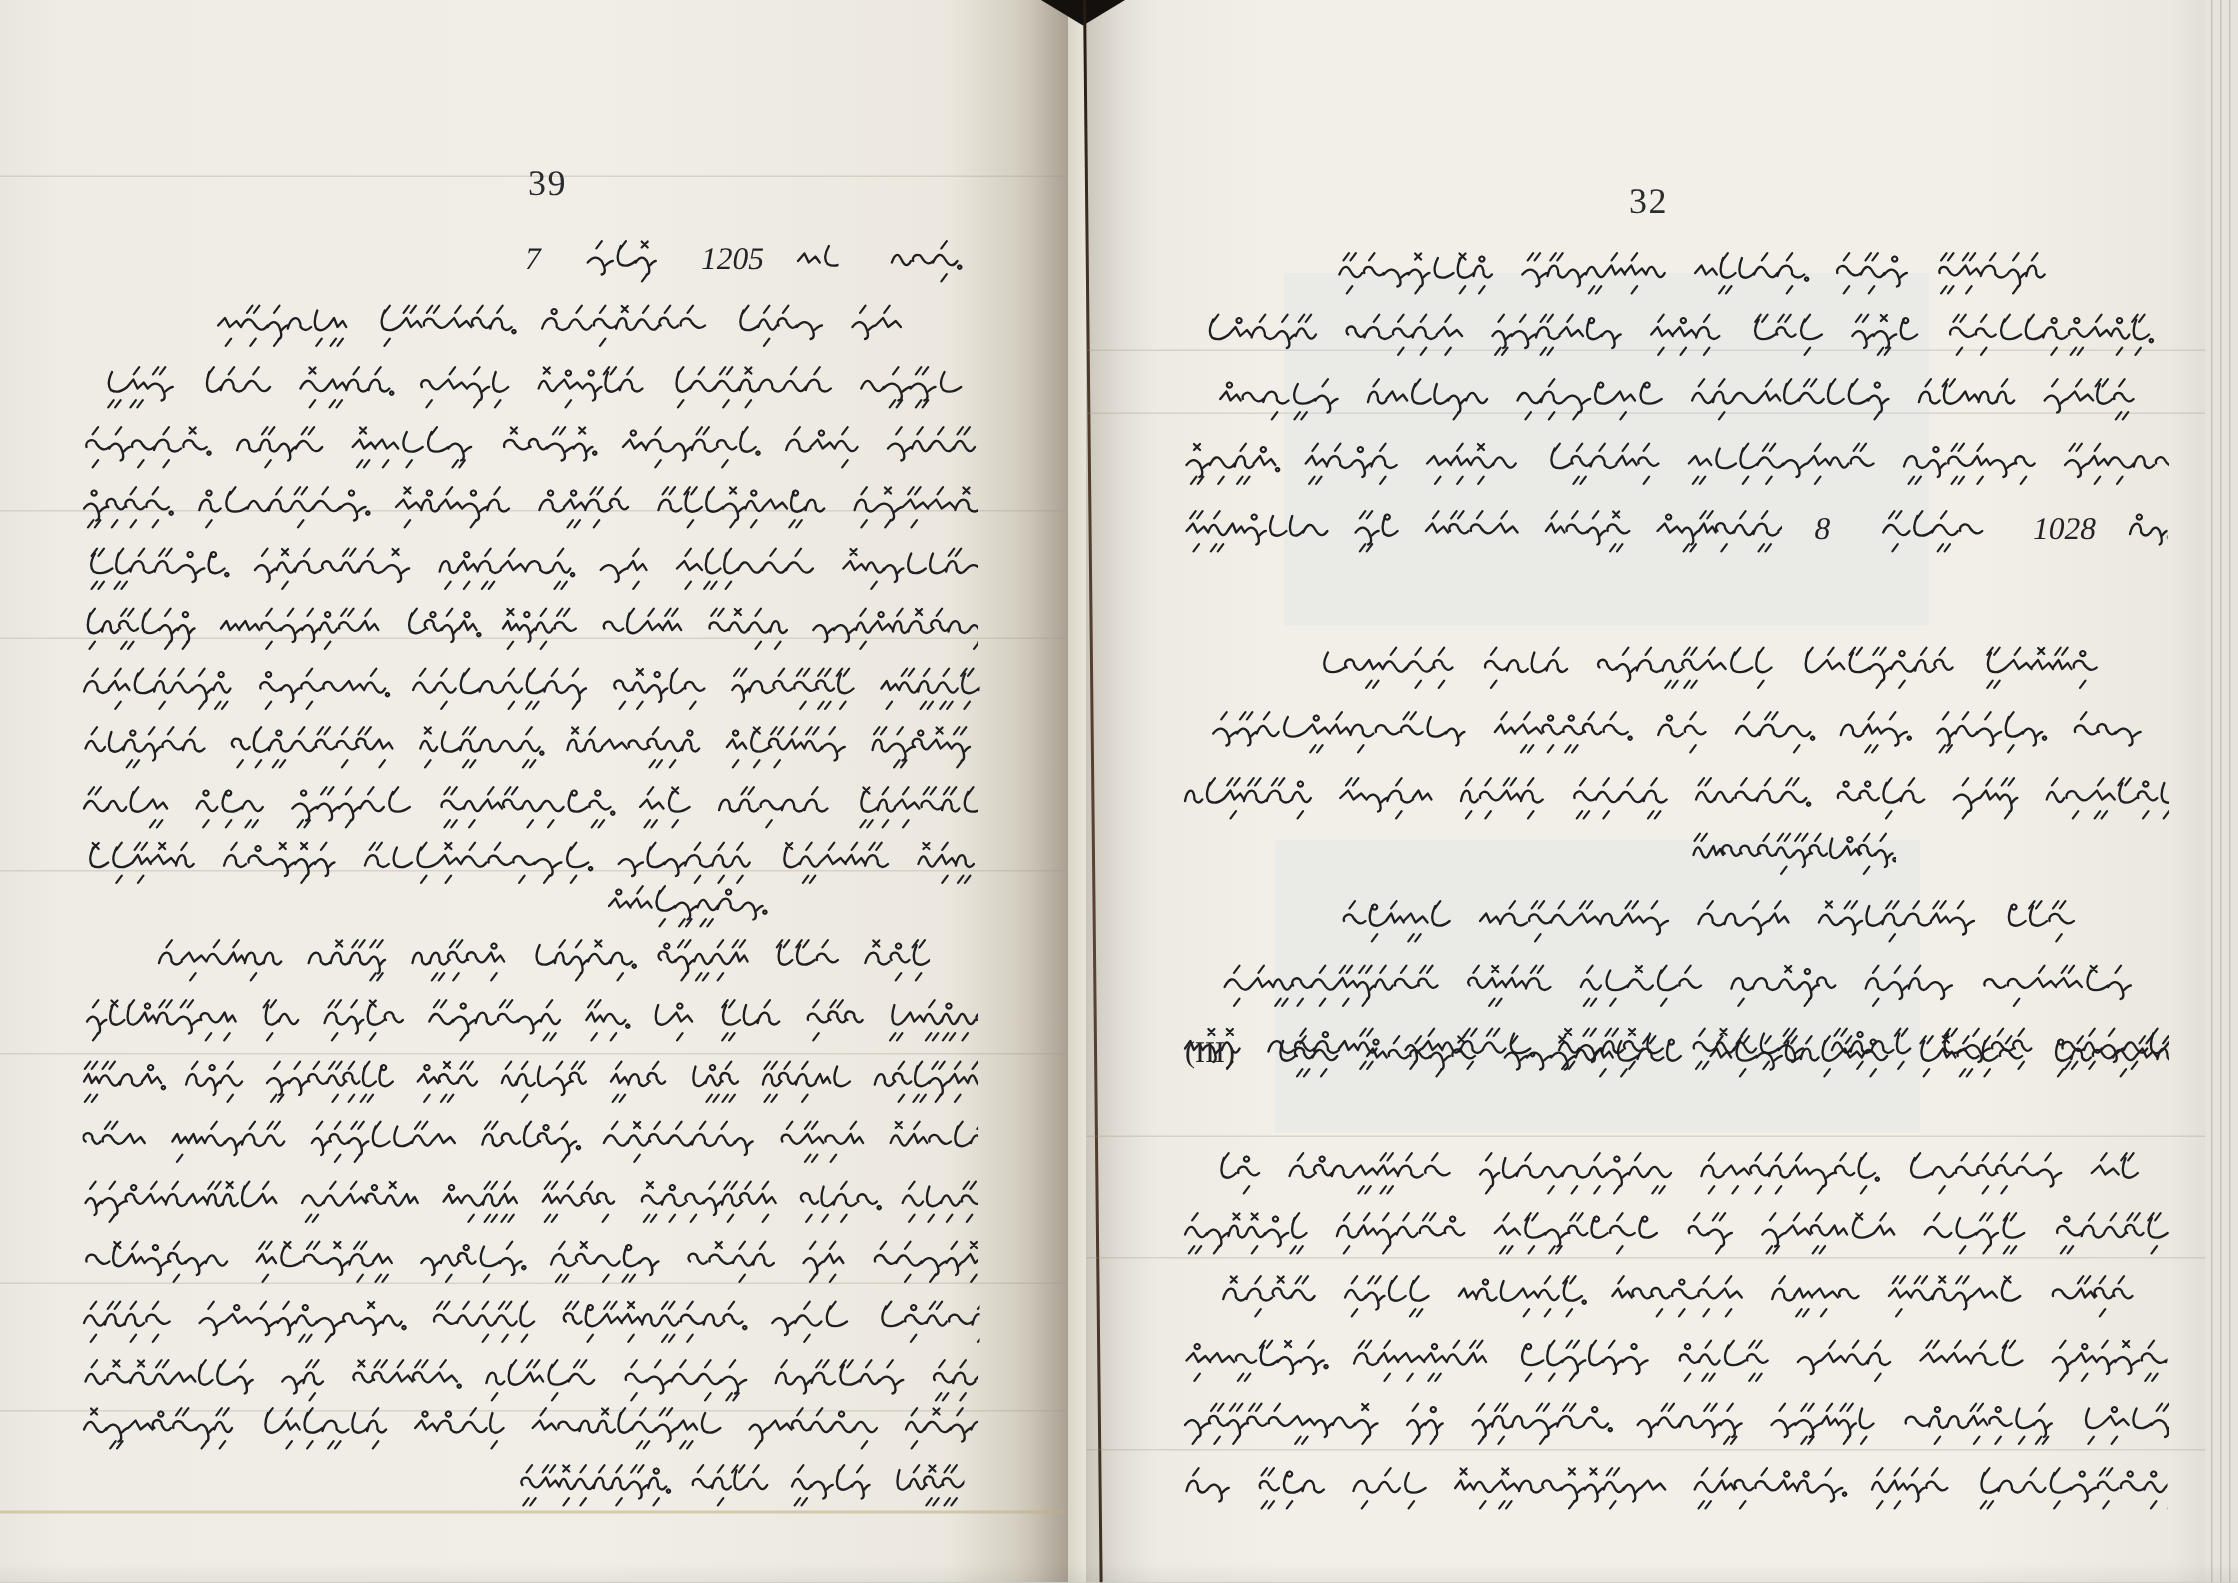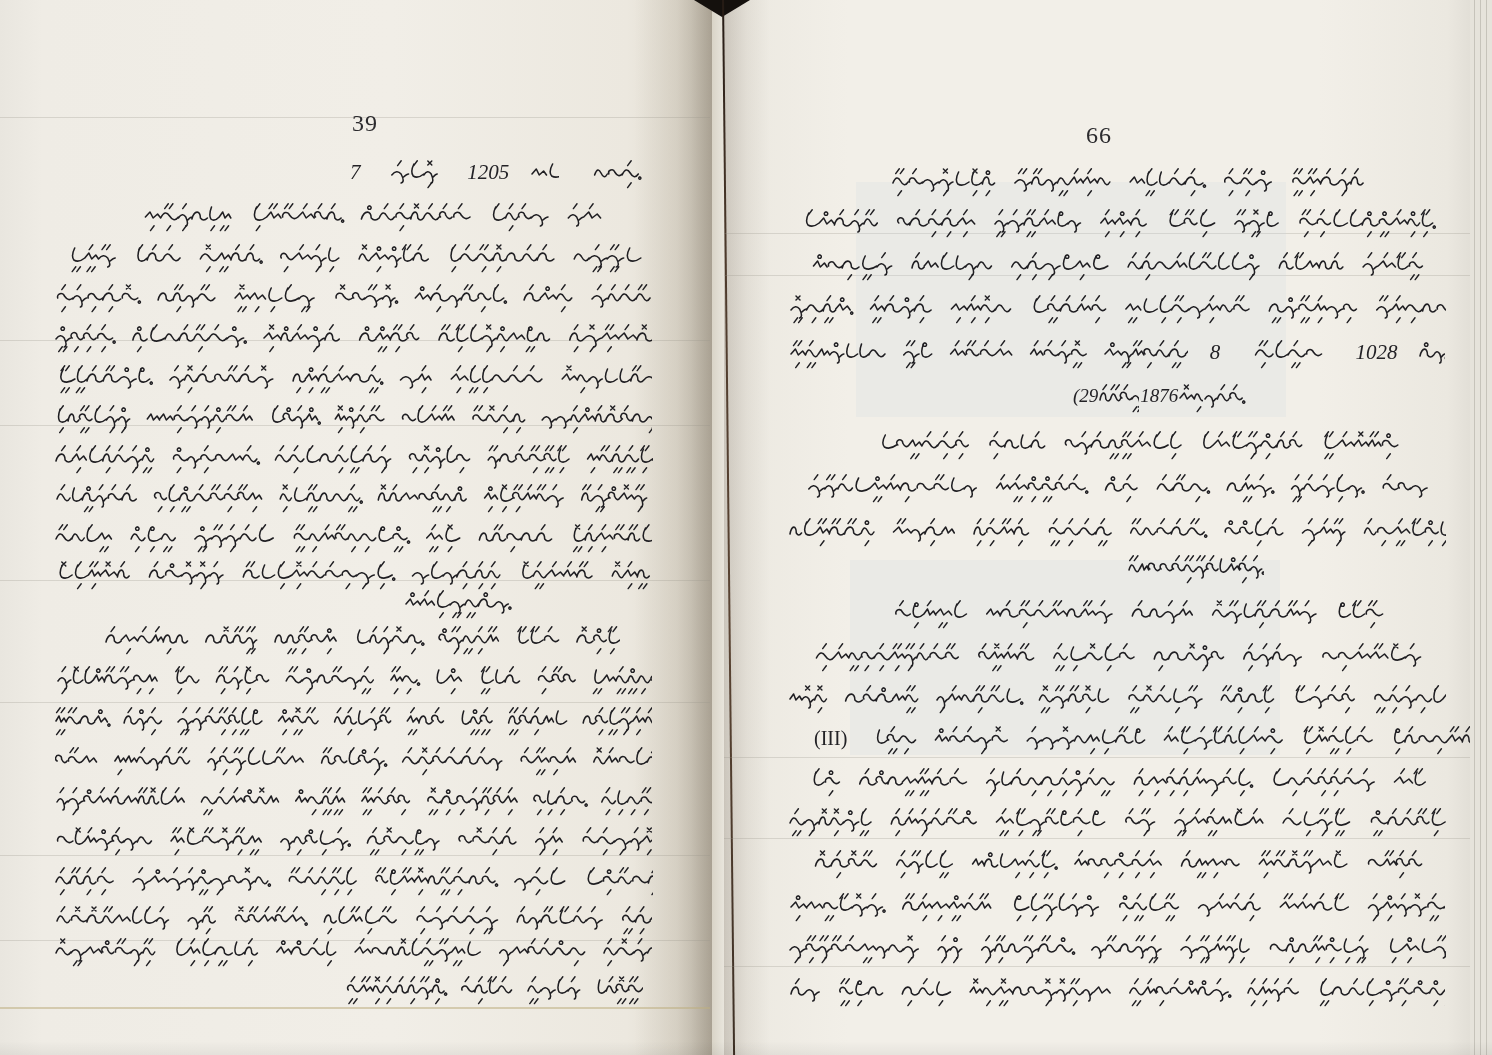--- a/index.html
+++ b/index.html
@@ -230,21 +230,21 @@
           </div>
           <div class="tline" style="left: 346px; top: 970px; width: 297px;">
             <svg class="squig" width="297" height="36" viewBox="0 0 297 36">
               <path d="M2.3,20 A3,3 0 1 1 7.6,18 Q10.9,24 14.2,20 M14.2,20 L18,15 L20.5,21 L24.3,17 L26.9,21 M26.9,21 Q29.4,12 32,19 Q34.5,26 37.1,20 M37.1,21 Q40.3,12 43.5,19 Q46.7,26 49.9,20 M49.9,22 C51.7,13 56.4,13 56.4,21 Q58.8,25 61.8,21 M61.8,22 C63.4,13 67.8,13 67.8,21 Q70,25 72.8,21 M72.8,21 Q76.8,15 80.1,20 Q83.5,28 80.1,29 M82.1,23 Q84.8,20 86.2,20 M86.2,22 C87.9,13 92.7,13 92.7,21 Q95.1,25 98.1,21 M116,20 A3,3 0 1 1 121.7,18 Q125.2,24 128.8,20 M128.8,22 C130.6,13 135.7,13 135.7,21 Q138.2,25 141.3,21 M145,10 Q142.4,18 144.5,22 Q147.6,25 151.8,20 M151.8,21 Q155.3,12 158.7,19 Q162.1,26 165.5,20 M182,21 Q185.2,12 188.5,19 Q191.7,26 194.9,20 M194.9,21 Q199.2,15 202.8,20 Q206.4,28 202.8,29 M204.9,23 Q207.8,20 209.2,20 M213.7,10 Q210.5,18 213.1,22 Q216.9,25 222,20 M222,21 Q225.5,15 228.4,20 Q231.3,28 228.4,29 M230.2,23 Q232.5,20 233.7,20 M253.7,10 Q251.2,18 253.2,22 Q256.2,25 260.3,20 M260.3,21 Q262.9,12 265.5,19 Q268.1,26 270.7,20 M271.8,20 A3,3 0 1 1 276.1,18 Q278.8,24 281.6,20 M282.9,20 A3,3 0 1 1 288.4,18 Q291.8,24 295.3,20 M295.3,20 L299.3,15 L301.9,21 L305.9,17 L308.5,21 " fill="none" stroke="#1f1e22" stroke-width="1.55" stroke-linecap="round" stroke-linejoin="round"></path>
               <path d="M5.1,11.6 L8.7,6.8 M2.9,33.6 L6.5,28.8 M7.5,33.6 L11.1,28.8 M15.9,11.6 L19.5,6.8 M20.5,11.6 L24.1,6.8 M29.5,7 L33.5,11 M33.5,7 L29.5,11 M29.7,33.6 L33.3,28.8 M41,11.6 L44.6,6.8 M41,33.6 L44.6,28.8 M53.4,11.6 L57,6.8 M64.9,11.6 L68.5,6.8 M64.9,33.6 L68.5,28.8 M74.8,11.6 L78.4,6.8 M79.4,11.6 L83,6.8 M91.5,9 a1.7,1.7 0 1 0 0.05,0 M89.7,33.6 L93.3,28.8 M99.6,23 a1.1,1.1 0 1 0 0.05,0 M119.2,11.6 L122.8,6.8 M132.6,11.6 L136.2,6.8 M132.6,33.6 L136.2,28.8 M142.1,11.6 L145.7,6.8 M146.7,11.6 L150.3,6.8 M156.2,11.6 L159.8,6.8 M186,11.6 L189.6,6.8 M183.8,33.6 L187.4,28.8 M188.4,33.6 L192,28.8 M213.2,11.6 L216.8,6.8 M225.4,11.6 L229,6.8 M263.2,11.6 L266.8,6.8 M273.6,7 L277.6,11 M277.6,7 L273.6,11 M271.6,33.6 L275.2,28.8 M276.2,33.6 L279.8,28.8 M283.7,11.6 L287.3,6.8 M288.3,11.6 L291.9,6.8 M283.7,33.6 L287.3,28.8 M288.3,33.6 L291.9,28.8 M299.4,11.6 L303,6.8 M299.4,33.6 L303,28.8 M310,23 a1.1,1.1 0 1 0 0.05,0 " fill="none" stroke="#1f1e22" stroke-width="1.45" stroke-linecap="round"></path>
             </svg>
           </div>
         </div>
       </div>
       <div class="pgroup">
-        <div class="pnum" style="left: 1086px; top: 122px;">66</div>
+        <div class="pnum" style="left: 1086px; top: 122px;">32</div>
         <div class="pgroup">
           <div class="tline" style="left: 810px; top: 162px; width: 635px;">
             <svg class="squig" width="635" height="36" viewBox="0 0 635 36">
               <g transform="translate(81.9,0)">
                 <path d="M1,21 Q4.8,12 8.6,19 Q12.4,26 16.2,20 M17.6,20 A3,3 0 1 1 23.4,18 Q27,24 30.6,20 M30.6,21 Q35.6,15 39.7,20 Q43.9,28 39.7,29 M42.2,23 Q45.5,20 47.2,20 M47.2,21 Q51.4,15 54.9,20 Q58.3,28 54.9,29 M56.9,23 Q59.7,20 61.1,20 M66.7,10 Q62.7,18 65.9,22 Q70.7,25 77.1,20 M81.8,10 Q78.4,18 81.1,22 Q85.1,25 90.5,20 M90.5,22 C92.3,13 97.2,13 97.2,21 Q99.6,25 102.7,21 M123,21 Q128.1,15 132.3,20 Q136.5,28 132.3,29 M134.8,23 Q138.2,20 139.8,20 M139.8,22 C141.8,13 147,13 147,21 Q149.6,25 152.8,21 M152.8,21 Q156.6,15 159.8,20 Q163,28 159.8,29 M161.7,23 Q164.3,20 165.5,20 M165.5,21 Q168.8,12 172,19 Q175.3,26 178.5,20 M178.5,20 L182.4,15 L185,21 L188.8,17 L191.4,21 M191.4,20 L195.6,15 L198.4,21 L202.7,17 L205.5,21 M205.5,21 Q208.6,12 211.7,19 Q214.8,26 217.9,20 M238.2,20 L242.5,15 L245.4,21 L249.7,17 L252.6,21 M256.9,10 Q253.8,18 256.3,22 Q260.1,25 265.1,20 M269.4,10 Q266.3,18 268.8,22 Q272.5,25 277.5,20 M277.5,21 Q281.4,12 285.3,19 Q289.2,26 293.1,20 M293.1,22 C295.8,13 302.9,13 302.9,21 Q306.5,25 311,21 M333,20 A3,3 0 1 1 340,18 Q344.4,24 348.7,20 M348.7,21 Q352.6,12 356.5,19 Q360.5,26 364.4,20 M364.4,21 Q368.9,15 372.7,20 Q376.4,28 372.7,29 M374.9,23 Q377.9,20 379.4,20 M401.2,20 A3,3 0 1 1 406.9,18 Q410.6,24 414.2,20 M414.2,20 L418.5,15 L421.4,21 L425.7,17 L428.6,21 M428.6,22 C431.3,13 438.4,13 438.4,21 Q441.9,25 446.3,21 M446.3,21 Q450.1,15 453.3,20 Q456.4,28 453.3,29 M455.2,23 Q457.7,20 459,20 M459,22 C460.8,13 465.7,13 465.7,21 Q468.1,25 471.2,21 " fill="none" stroke="#1f1e22" stroke-width="1.55" stroke-linecap="round" stroke-linejoin="round"></path>
                 <path d="M3.8,11.6 L7.4,6.8 M8.4,11.6 L12,6.8 M6,33.6 L9.6,28.8 M20.8,11.6 L24.4,6.8 M51.5,7 L55.5,11 M55.5,7 L51.5,11 M51.7,33.6 L55.3,28.8 M81.1,7 L85.1,11 M85.1,7 L81.1,11 M81.3,33.6 L84.9,28.8 M96,9 a1.7,1.7 0 1 0 0.05,0 M94.2,33.6 L97.8,28.8 M126.6,11.6 L130.2,6.8 M131.2,11.6 L134.8,6.8 M141.7,11.6 L145.3,6.8 M146.3,11.6 L149.9,6.8 M167.4,33.6 L171,28.8 M172,33.6 L175.6,28.8 M182.5,11.6 L186.1,6.8 M195.9,11.6 L199.5,6.8 M195.9,33.6 L199.5,28.8 M256.4,11.6 L260,6.8 M254.2,33.6 L257.8,28.8 M258.8,33.6 L262.4,28.8 M282.7,11.6 L286.3,6.8 M299.3,11.6 L302.9,6.8 M299.3,33.6 L302.9,28.8 M312.5,23 a1.1,1.1 0 1 0 0.05,0 M337.3,11.6 L340.9,6.8 M337.3,33.6 L340.9,28.8 M351.8,11.6 L355.4,6.8 M356.4,11.6 L360,6.8 M354,33.6 L357.6,28.8 M371.2,9 a1.7,1.7 0 1 0 0.05,0 M402.2,11.6 L405.8,6.8 M406.8,11.6 L410.4,6.8 M402.2,33.6 L405.8,28.8 M406.8,33.6 L410.4,28.8 M416.7,11.6 L420.3,6.8 M421.3,11.6 L424.9,6.8 M418.9,33.6 L422.5,28.8 M434.8,11.6 L438.4,6.8 M450.2,11.6 L453.8,6.8 M450.2,33.6 L453.8,28.8 M462.7,11.6 L466.3,6.8 " fill="none" stroke="#1f1e22" stroke-width="1.45" stroke-linecap="round"></path>
               </g>
             </svg>
           </div>
           <div class="tline" style="left: 790px; top: 203px; width: 655px;">
@@ -280,36 +280,20 @@
                 <path d="M1,21 Q5.4,12 9.8,19 Q14.1,26 18.5,20 M23.8,10 Q20,18 23,22 Q27.6,25 33.6,20 M33.6,21 Q37.9,12 42.2,19 Q46.4,26 50.7,20 M52.3,20 A3,3 0 1 1 58.8,18 Q62.9,24 67,20 " fill="none" stroke="#1f1e22" stroke-width="1.55" stroke-linecap="round" stroke-linejoin="round"></path>
                 <path d="M4.9,11.6 L8.5,6.8 M9.5,11.6 L13.1,6.8 M7.1,33.6 L10.7,28.8 M23.5,11.6 L27.1,6.8 M39.5,11.6 L43.1,6.8 M37.3,33.6 L40.9,28.8 M41.9,33.6 L45.5,28.8 " fill="none" stroke="#1f1e22" stroke-width="1.45" stroke-linecap="round"></path>
               </g>
             </svg>
             <span class="lat">1028</span>
             <svg class="squig" width="26" height="36" viewBox="0 0 26 36">
               <path d="M1,22 C3.1,13 8.5,13 8.5,21 Q11.3,25 14.7,21 M14.7,21 Q18,15 20.8,20 Q23.6,28 20.8,29 M22.4,23 Q24.7,20 25.8,20 " fill="none" stroke="#1f1e22" stroke-width="1.55" stroke-linecap="round" stroke-linejoin="round"></path>
               <path d="M7.2,9 a1.7,1.7 0 1 0 0.05,0 M27.3,23 a1.1,1.1 0 1 0 0.05,0 " fill="none" stroke="#1f1e22" stroke-width="1.45" stroke-linecap="round"></path>
             </svg>
           </div>
-          <div class="tline" style="left: 1073px; top: 378px; width: 175px;">
-            <span class="lat small">(29</span>
-            <svg class="squig" width="40" height="36" viewBox="0 0 40 36">
-              <path d="M1,22 C2.6,13 6.8,13 6.8,21 Q8.9,25 11.5,21 M11.5,21 Q14.1,12 16.7,19 Q19.3,26 21.9,20 M22.9,20 A3,3 0 1 1 27.3,18 Q30,24 32.8,20 M32.8,21 Q36.4,15 39.4,20 Q42.5,28 39.4,29 M41.3,23 Q43.7,20 44.9,20 " fill="none" stroke="#1f1e22" stroke-width="1.55" stroke-linecap="round" stroke-linejoin="round"></path>
-              <path d="M3.9,11.6 L7.5,6.8 M12.1,11.6 L15.7,6.8 M16.7,11.6 L20.3,6.8 M25,11.6 L28.6,6.8 M34.2,33.6 L37.8,28.8 M38.8,33.6 L42.4,28.8 " fill="none" stroke="#1f1e22" stroke-width="1.45" stroke-linecap="round"></path>
-            </svg>
-            <span class="lat small">1876</span>
-            <svg class="squig" width="24" height="36" viewBox="0 0 24 36">
-              <path d="M1,20 L5.3,15 L8.1,21 L12.4,17 L15.3,21 M15.3,21 Q17.9,12 20.5,19 Q23.1,26 25.7,20 " fill="none" stroke="#1f1e22" stroke-width="1.55" stroke-linecap="round" stroke-linejoin="round"></path>
-              <path d="M5.4,7 L9.4,11 M9.4,7 L5.4,11 M18.2,33.6 L21.8,28.8 " fill="none" stroke="#1f1e22" stroke-width="1.45" stroke-linecap="round"></path>
-            </svg>
-            <svg class="squig" width="44" height="36" viewBox="0 0 44 36">
-              <path d="M1,21 Q4.7,15 7.8,20 Q10.9,28 7.8,29 M9.7,23 Q12.1,20 13.4,20 M13.4,21 Q16.4,12 19.4,19 Q22.5,26 25.5,20 M26.8,20 A3,3 0 1 1 31.8,18 Q35,24 38.2,20 " fill="none" stroke="#1f1e22" stroke-width="1.55" stroke-linecap="round" stroke-linejoin="round"></path>
-              <path d="M17,11.6 L20.6,6.8 M29.4,11.6 L33,6.8 M39.7,23 a1.1,1.1 0 1 0 0.05,0 " fill="none" stroke="#1f1e22" stroke-width="1.45" stroke-linecap="round"></path>
-            </svg>
-          </div>
         </div>
         <div class="pgroup">
           <div class="tline" style="left: 833px; top: 425px; width: 610px;">
             <svg class="squig" width="610" height="36" viewBox="0 0 610 36">
               <g transform="translate(45.2,0)">
                 <path d="M7.1,10 Q2.7,18 6.2,22 Q11.4,25 18.3,20 M19.6,20 A3,3 0 1 1 24.5,18 Q27.6,24 30.8,20 M30.8,20 L34.6,15 L37.2,21 L41.1,17 L43.7,21 M43.7,21 Q47.6,12 51.6,19 Q55.5,26 59.4,20 M59.4,21 Q63.8,12 68.1,19 Q72.5,26 76.9,20 M78.2,20 A3,3 0 1 1 83.5,18 Q86.8,24 90.1,20 M112,20 A3,3 0 1 1 118.4,18 Q122.5,24 126.5,20 M126.5,22 C128.5,13 134.1,13 134.1,21 Q136.8,25 140.3,21 M144.7,10 Q141.5,18 144,22 Q147.8,25 152.9,20 M152.9,22 C154.9,13 160.4,13 160.4,21 Q163.1,25 166.5,21 M188.1,20 A3,3 0 1 1 193.2,18 Q196.3,24 199.5,20 M199.5,21 Q203.6,15 206.9,20 Q210.3,28 206.9,29 M209,23 Q211.6,20 213,20 M213,22 C215.6,13 222.5,13 222.5,21 Q225.9,25 230.2,21 M230.2,22 C232.1,13 237.2,13 237.2,21 Q239.8,25 243,21 M244.3,20 A3,3 0 1 1 249.3,18 Q252.4,24 255.6,20 M255.6,20 L260.6,15 L263.9,21 L268.9,17 L272.2,21 M278.4,10 Q274,18 277.5,22 Q282.8,25 289.9,20 M294.4,10 Q291.2,18 293.8,22 Q297.6,25 302.8,20 M327.3,10 Q324.3,18 326.7,22 Q330.3,25 335,20 M335,20 L339.9,15 L343.2,21 L348.1,17 L351.3,21 M357.2,10 Q353,18 356.4,22 Q361.5,25 368.2,20 M368.2,21 Q372.6,15 376.2,20 Q379.8,28 376.2,29 M378.3,23 Q381.2,20 382.6,20 M382.6,21 Q386.6,12 390.6,19 Q394.6,26 398.6,20 M398.6,22 C400.5,13 405.5,13 405.5,21 Q408,25 411.2,21 M412.4,20 A3,3 0 1 1 417.4,18 Q420.4,24 423.5,20 M449.2,10 Q445.4,18 448.4,22 Q453,25 459.1,20 M459.1,20 L464.3,15 L467.7,21 L472.8,17 L476.2,21 M476.2,20 L480.5,15 L483.4,21 L487.7,17 L490.5,21 M490.5,20 L494.2,15 L496.6,21 L500.3,17 L502.8,21 M504.4,20 A3,3 0 1 1 511.2,18 Q515.4,24 519.6,20 " fill="none" stroke="#1f1e22" stroke-width="1.55" stroke-linecap="round" stroke-linejoin="round"></path>
                 <path d="M32.6,33.6 L36.2,28.8 M37.2,33.6 L40.8,28.8 M49,11.6 L52.6,6.8 M65.5,11.6 L69.1,6.8 M65.5,33.6 L69.1,28.8 M81,11.6 L84.6,6.8 M81,33.6 L84.6,28.8 M115.8,11.6 L119.4,6.8 M115.8,33.6 L119.4,28.8 M157.2,11.6 L160.8,6.8 M203.8,11.6 L207.4,6.8 M218.9,11.6 L222.5,6.8 M232,33.6 L235.6,28.8 M236.6,33.6 L240.2,28.8 M244.7,11.6 L248.3,6.8 M249.3,11.6 L252.9,6.8 M244.7,33.6 L248.3,28.8 M249.3,33.6 L252.9,28.8 M261.3,11.6 L264.9,6.8 M278.4,11.6 L282,6.8 M293.9,11.6 L297.5,6.8 M293.9,33.6 L297.5,28.8 M326.7,11.6 L330.3,6.8 M340.6,11.6 L344.2,6.8 M354.9,11.6 L358.5,6.8 M359.5,11.6 L363.1,6.8 M370.7,11.6 L374.3,6.8 M375.3,11.6 L378.9,6.8 M372.9,33.6 L376.5,28.8 M389.8,9 a1.7,1.7 0 1 0 0.05,0 M388,33.6 L391.6,28.8 M402.5,11.6 L406.1,6.8 M414.9,11.6 L418.5,6.8 M446.7,11.6 L450.3,6.8 M451.3,11.6 L454.9,6.8 M446.7,33.6 L450.3,28.8 M451.3,33.6 L454.9,28.8 M465,11.6 L468.6,6.8 M480.6,7 L484.6,11 M484.6,7 L480.6,11 M492,11.6 L495.6,6.8 M496.6,11.6 L500.2,6.8 M510.3,9 a1.7,1.7 0 1 0 0.05,0 M508.5,33.6 L512.1,28.8 " fill="none" stroke="#1f1e22" stroke-width="1.45" stroke-linecap="round"></path>
               </g>
             </svg>
           </div>
@@ -350,21 +334,21 @@
                 <path d="M7.3,11.6 L10.9,6.8 M7.3,33.6 L10.9,28.8 M23.6,11.6 L27.2,6.8 M34.8,33.6 L38.4,28.8 M39.4,33.6 L43,28.8 M49.6,33.6 L53.2,28.8 M64.5,11.6 L68.1,6.8 M64.5,33.6 L68.1,28.8 M77.8,11.6 L81.4,6.8 M82.4,11.6 L86,6.8 M80,33.6 L83.6,28.8 M90.8,11.6 L94.4,6.8 M95.4,11.6 L99,6.8 M93,33.6 L96.6,28.8 M104.8,11.6 L108.4,6.8 M118.6,11.6 L122.2,6.8 M131.4,11.6 L135,6.8 M136,11.6 L139.6,6.8 M166.9,11.6 L170.5,6.8 M179.4,7 L183.4,11 M183.4,7 L179.4,11 M177.4,33.6 L181,28.8 M182,33.6 L185.6,28.8 M192.8,11.6 L196.4,6.8 M205.2,11.6 L208.8,6.8 M209.8,11.6 L213.4,6.8 M242.7,11.6 L246.3,6.8 M240.5,33.6 L244.1,28.8 M245.1,33.6 L248.7,28.8 M258.1,33.6 L261.7,28.8 M275.2,7 L279.2,11 M279.2,7 L275.2,11 M292,11.6 L295.6,6.8 M292,33.6 L295.6,28.8 M308.1,11.6 L311.7,6.8 M343.5,33.6 L347.1,28.8 M374.7,7 L378.7,11 M378.7,7 L374.7,11 M389.5,9 a1.7,1.7 0 1 0 0.05,0 M387.7,33.6 L391.3,28.8 M433.3,11.6 L436.9,6.8 M433.3,33.6 L436.9,28.8 M447.8,11.6 L451.4,6.8 M461.2,11.6 L464.8,6.8 M527.2,33.6 L530.8,28.8 M544,11.6 L547.6,6.8 M559.1,11.6 L562.7,6.8 M563.7,11.6 L567.3,6.8 M578.4,7 L582.4,11 M582.4,7 L578.4,11 M595,11.6 L598.6,6.8 " fill="none" stroke="#1f1e22" stroke-width="1.45" stroke-linecap="round"></path>
               </g>
             </svg>
           </div>
           <div class="tline" style="left: 789px; top: 679px; width: 657px;">
             <svg class="squig" width="657" height="36" viewBox="0 0 657 36">
               <path d="M1,20 L4.6,15 L6.9,21 L10.5,17 L12.8,21 M12.8,21 Q16.7,15 19.9,20 Q23,28 19.9,29 M21.8,23 Q24.3,20 25.6,20 M25.6,21 Q28.5,12 31.5,19 Q34.4,26 37.4,20 M56.6,22 C59.1,13 65.9,13 65.9,21 Q69.3,25 73.5,21 M74.9,20 A3,3 0 1 1 80.4,18 Q83.8,24 87.2,20 M87.2,22 C89.7,13 96.3,13 96.3,21 Q99.6,25 103.7,21 M103.7,20 L107.5,15 L110,21 L113.7,17 L116.3,21 M116.3,21 Q119.4,12 122.5,19 Q125.6,26 128.7,20 M148,21 Q151.4,15 154.2,20 Q157.1,28 154.2,29 M155.9,23 Q158.2,20 159.4,20 M159.4,20 L163.3,15 L166,21 L169.9,17 L172.5,21 M172.5,21 Q175.5,12 178.5,19 Q181.5,26 184.5,20 M184.5,22 C186.7,13 192.7,13 192.7,21 Q195.7,25 199.4,21 M199.4,21 Q203.2,12 207,19 Q210.8,26 214.6,20 M220.4,10 Q216.3,18 219.6,22 Q224.5,25 231.2,20 M250.4,21 Q253.7,12 257.1,19 Q260.4,26 263.7,20 M263.7,21 Q268.4,15 272.3,20 Q276.2,28 272.3,29 M274.6,23 Q277.8,20 279.3,20 M279.3,22 C281.4,13 286.8,13 286.8,21 Q289.5,25 292.9,21 M294.3,20 A3,3 0 1 1 299.7,18 Q303.1,24 306.5,20 M311,10 Q307.8,18 310.4,22 Q314.3,25 319.5,20 M340.3,20 A3,3 0 1 1 346.4,18 Q350.3,24 354.2,20 M354.2,21 Q357.4,12 360.7,19 Q363.9,26 367.1,20 M367.1,21 Q370.8,12 374.4,19 Q378,26 381.7,20 M387,10 Q383.2,18 386.2,22 Q390.8,25 396.8,20 M396.8,21 Q401.7,15 405.8,20 Q409.8,28 405.8,29 M408.2,23 Q411.4,20 413,20 M432.3,21 Q435.4,12 438.6,19 Q441.7,26 444.9,20 M444.9,22 C446.9,13 452.4,13 452.4,21 Q455.1,25 458.5,21 M458.5,22 C460.7,13 466.6,13 466.6,21 Q469.5,25 473.2,21 M477.2,10 Q474.3,18 476.6,22 Q480,25 484.5,20 M509.7,10 Q505.5,18 508.9,22 Q514,25 520.8,20 M520.8,21 Q525.8,15 530,20 Q534.3,28 530,29 M532.6,23 Q536,20 537.6,20 M539.2,20 A3,3 0 1 1 545.3,18 Q549.2,24 553,20 M554.2,20 A3,3 0 1 1 559.1,18 Q562.2,24 565.2,20 M586.1,20 A3,3 0 1 1 592.5,18 Q596.5,24 600.5,20 M600.5,21 Q603.4,12 606.3,19 Q609.2,26 612.1,20 M612.1,21 Q616.6,15 620.3,20 Q624,28 620.3,29 M622.5,23 Q625.5,20 627,20 M627,21 Q630.9,12 634.7,19 Q638.6,26 642.5,20 M646.5,10 Q643.7,18 645.9,22 Q649.3,25 653.8,20 M653.8,20 L657.7,15 L660.3,21 L664.2,17 L666.8,21 " fill="none" stroke="#1f1e22" stroke-width="1.55" stroke-linecap="round" stroke-linejoin="round"></path>
               <path d="M16.6,7 L20.6,11 M20.6,7 L16.6,11 M28.9,7 L32.9,11 M32.9,7 L28.9,11 M29.1,33.6 L32.7,28.8 M77.9,11.6 L81.5,6.8 M94.6,9 a1.7,1.7 0 1 0 0.05,0 M117.9,11.6 L121.5,6.8 M122.5,11.6 L126.1,6.8 M117.9,33.6 L121.5,28.8 M122.5,33.6 L126.1,28.8 M151.3,33.6 L154.9,28.8 M163.5,11.6 L167.1,6.8 M187.2,11.6 L190.8,6.8 M191.8,11.6 L195.4,6.8 M189.4,33.6 L193,28.8 M202.3,11.6 L205.9,6.8 M206.9,11.6 L210.5,6.8 M232.7,23 a1.1,1.1 0 1 0 0.05,0 M254.4,7 L258.4,11 M258.4,7 L254.4,11 M252.4,33.6 L256,28.8 M257,33.6 L260.6,28.8 M266.7,11.6 L270.3,6.8 M271.3,11.6 L274.9,6.8 M281.4,11.6 L285,6.8 M286,11.6 L289.6,6.8 M297,7 L301,11 M301,7 L297,11 M297.2,33.6 L300.8,28.8 M343.9,11.6 L347.5,6.8 M341.7,33.6 L345.3,28.8 M346.3,33.6 L349.9,28.8 M358,7 L362,11 M362,7 L358,11 M371.9,11.6 L375.5,6.8 M386.7,33.6 L390.3,28.8 M400.1,11.6 L403.7,6.8 M404.7,11.6 L408.3,6.8 M434,11.6 L437.6,6.8 M438.6,11.6 L442.2,6.8 M451,9 a1.7,1.7 0 1 0 0.05,0 M449.2,33.6 L452.8,28.8 M474.3,11.6 L477.9,6.8 M478.9,11.6 L482.5,6.8 M476.5,33.6 L480.1,28.8 M507.4,11.6 L511,6.8 M512,11.6 L515.6,6.8 M526.6,11.6 L530.2,6.8 M542.8,11.6 L546.4,6.8 M556.7,11.6 L560.3,6.8 M556.7,33.6 L560.3,28.8 M587.7,33.6 L591.3,28.8 M592.3,33.6 L595.9,28.8 M603.9,11.6 L607.5,6.8 M603.9,33.6 L607.5,28.8 M617,11.6 L620.6,6.8 M632.2,33.6 L635.8,28.8 M645.8,11.6 L649.4,6.8 M657.9,11.6 L661.5,6.8 " fill="none" stroke="#1f1e22" stroke-width="1.45" stroke-linecap="round"></path>
             </svg>
           </div>
-          <div class="tline" style="left: 790px; top: 720px; width: 656px; margin-left: 24px;">
+          <div class="tline" style="left: 790px; top: 684px; width: 656px;">
             <span class="lat rom">(III)</span>
             <svg class="squig" width="596" height="36" viewBox="0 0 596 36">
               <path d="M5.4,10 Q2.2,18 4.7,22 Q8.5,25 13.5,20 M14.6,20 A3,3 0 1 1 19.3,18 Q22.1,24 25,20 M25,21 Q29.2,12 33.3,19 Q37.4,26 41.5,20 M61.4,20 L65.3,15 L68,21 L71.9,17 L74.5,21 M76,20 A3,3 0 1 1 81.7,18 Q85.3,24 88.9,20 M90.3,20 A3,3 0 1 1 96.2,18 Q99.9,24 103.6,20 M103.6,21 Q107.5,15 110.8,20 Q114.1,28 110.8,29 M112.8,23 Q115.4,20 116.7,20 M118.4,20 A3,3 0 1 1 125,18 Q129.2,24 133.3,20 M153.2,21 Q157.6,15 161.3,20 Q165,28 161.3,29 M163.5,23 Q166.5,20 168,20 M168,21 Q172.8,15 176.8,20 Q180.9,28 176.8,29 M179.3,23 Q182.5,20 184.1,20 M184.1,21 Q189,15 193.1,20 Q197.2,28 193.1,29 M195.6,23 Q198.9,20 200.5,20 M200.5,21 Q203.7,12 206.9,19 Q210.1,26 213.3,20 M213.3,20 L216.8,15 L219.2,21 L222.8,17 L225.2,21 M230.9,10 Q226.8,18 230.1,22 Q235.1,25 241.7,20 M241.7,22 C244.3,13 251.2,13 251.2,21 Q254.6,25 258.9,21 M263,10 Q260.1,18 262.4,22 Q265.9,25 270.6,20 M290.4,20 L294.5,15 L297.3,21 L301.4,17 L304.1,21 M310.1,10 Q305.8,18 309.2,22 Q314.3,25 321.1,20 M321.1,21 Q326.2,15 330.4,20 Q334.6,28 330.4,29 M332.9,23 Q336.2,20 337.9,20 M342.3,10 Q339.2,18 341.7,22 Q345.5,25 350.6,20 M350.6,22 C352.3,13 357.1,13 357.1,21 Q359.4,25 362.4,21 M366.8,10 Q363.6,18 366.2,22 Q370,25 375.1,20 M375.1,20 L379.9,15 L383.2,21 L388,17 L391.2,21 M391.2,21 Q395.5,12 399.7,19 Q403.9,26 408.1,20 M432.9,10 Q429.4,18 432.2,22 Q436.4,25 441.9,20 M441.9,20 L445.4,15 L447.8,21 L451.3,17 L453.6,21 M455.2,20 A3,3 0 1 1 461.4,18 Q465.2,24 469.1,20 M473.5,10 Q470.3,18 472.9,22 Q476.7,25 481.7,20 M483.4,20 A3,3 0 1 1 489.9,18 Q494,24 498.1,20 M522.5,10 Q519.3,18 521.8,22 Q525.7,25 530.9,20 M530.9,22 C532.8,13 538.1,13 538.1,21 Q540.7,25 543.9,21 M545.4,20 A3,3 0 1 1 551.3,18 Q555,24 558.7,20 M558.7,21 Q562.5,12 566.3,19 Q570.2,26 574,20 M574,20 L578.3,15 L581.1,21 L585.4,17 L588.3,21 M588.3,22 C590.2,13 595.1,13 595.1,21 Q597.6,25 600.7,21 " fill="none" stroke="#1f1e22" stroke-width="1.55" stroke-linecap="round" stroke-linejoin="round"></path>
               <path d="M16.9,11.6 L20.5,6.8 M14.7,33.6 L18.3,28.8 M19.3,33.6 L22.9,28.8 M30.7,33.6 L34.3,28.8 M67.3,9 a1.7,1.7 0 1 0 0.05,0 M79.2,11.6 L82.8,6.8 M93.7,11.6 L97.3,6.8 M107.7,33.6 L111.3,28.8 M122.2,7 L126.2,11 M126.2,7 L122.2,11 M158,11.6 L161.6,6.8 M189.5,7 L193.5,11 M193.5,7 L189.5,11 M216.8,33.6 L220.4,28.8 M230.8,33.6 L234.4,28.8 M245.4,11.6 L249,6.8 M250,11.6 L253.6,6.8 M264.2,9 a1.7,1.7 0 1 0 0.05,0 M294.8,11.6 L298.4,6.8 M307.8,11.6 L311.4,6.8 M312.4,11.6 L316,6.8 M310,33.6 L313.6,28.8 M326.9,11.6 L330.5,6.8 M339.6,11.6 L343.2,6.8 M344.2,11.6 L347.8,6.8 M354.1,11.6 L357.7,6.8 M366.3,11.6 L369.9,6.8 M366.3,33.6 L369.9,28.8 M380.6,11.6 L384.2,6.8 M398.8,9 a1.7,1.7 0 1 0 0.05,0 M397,33.6 L400.6,28.8 M430.3,11.6 L433.9,6.8 M434.9,11.6 L438.5,6.8 M432.5,33.6 L436.1,28.8 M445.2,7 L449.2,11 M449.2,7 L445.2,11 M458.8,11.6 L462.4,6.8 M456.6,33.6 L460.2,28.8 M461.2,33.6 L464.8,28.8 M473,11.6 L476.6,6.8 M473,33.6 L476.6,28.8 M487.3,11.6 L490.9,6.8 M523.8,9 a1.7,1.7 0 1 0 0.05,0 M522,33.6 L525.6,28.8 M535,11.6 L538.6,6.8 M563.8,33.6 L567.4,28.8 M576.4,11.6 L580,6.8 M581,11.6 L584.6,6.8 M592.1,11.6 L595.7,6.8 " fill="none" stroke="#1f1e22" stroke-width="1.45" stroke-linecap="round"></path>
             </svg>
           </div>
           <div class="tline" style="left: 790px; top: 762px; width: 656px;">
             <svg class="squig" width="656" height="36" viewBox="0 0 656 36">
               <g transform="translate(20.7,0)">
                 <path d="M5.3,10 Q2.2,18 4.7,22 Q8.4,25 13.4,20 M14.9,20 A3,3 0 1 1 21.1,18 Q24.9,24 28.7,20 M49,22 C51.5,13 58,13 58,21 Q61.2,25 65.3,21 M66.5,20 A3,3 0 1 1 71.3,18 Q74.3,24 77.2,20 M77.2,22 C79.4,13 85.2,13 85.2,21 Q88.1,25 91.7,21 M91.7,20 L96.5,15 L99.7,21 L104.4,17 L107.6,21 M107.6,20 L111.7,15 L114.4,21 L118.5,17 L121.2,21 M121.2,22 C123.7,13 130.3,13 130.3,21 Q133.6,25 137.8,21 M139.6,20 A3,3 0 1 1 146.7,18 Q151.2,24 155.7,20 M176,21 Q179.9,15 183.1,20 Q186.3,28 183.1,29 M185,23 Q187.5,20 188.8,20 M192.9,10 Q190,18 192.3,22 Q195.8,25 200.5,20 M200.5,22 C203,13 209.6,13 209.6,21 Q213,25 217.1,21 M217.1,21 Q220.5,12 224,19 Q227.4,26 230.9,20 M230.9,22 C233.5,13 240.7,13 240.7,21 Q244.2,25 248.7,21 M248.7,21 Q251.6,12 254.5,19 Q257.5,26 260.4,20 M260.4,21 Q264.9,15 268.7,20 Q272.4,28 268.7,29 M270.9,23 Q273.9,20 275.5,20 M275.5,21 Q278.6,12 281.7,19 Q284.9,26 288,20 M288,21 Q291.8,12 295.6,19 Q299.5,26 303.3,20 M323.6,22 C325.8,13 331.7,13 331.7,21 Q334.7,25 338.4,21 M338.4,20 L343.5,15 L347,21 L352.1,17 L355.5,21 M356.9,20 A3,3 0 1 1 362.1,18 Q365.5,24 368.8,20 M368.8,22 C370.9,13 376.4,13 376.4,21 Q379.2,25 382.7,21 M382.7,20 L386.6,15 L389.2,21 L393.1,17 L395.7,21 M395.7,21 Q400.6,15 404.6,20 Q408.7,28 404.6,29 M407.1,23 Q410.3,20 412,20 M413.3,20 A3,3 0 1 1 418.7,18 Q422,24 425.4,20 M430.3,10 Q426.8,18 429.6,22 Q433.7,25 439.3,20 M465.8,10 Q461.4,18 464.9,22 Q470.3,25 477.4,20 M477.4,21 Q481.1,12 484.7,19 Q488.3,26 491.9,20 M493.4,20 A3,3 0 1 1 499.5,18 Q503.4,24 507.2,20 M508.4,20 A3,3 0 1 1 513.5,18 Q516.6,24 519.8,20 M521,20 A3,3 0 1 1 526.1,18 Q529.2,24 532.4,20 M533.9,20 A3,3 0 1 1 540,18 Q543.8,24 547.6,20 M547.6,21 Q552.3,15 556.3,20 Q560.3,28 556.3,29 M558.7,23 Q561.9,20 563.5,20 M583.8,20 L589.2,15 L592.8,21 L598.2,17 L601.8,21 M606.3,10 Q603.1,18 605.6,22 Q609.4,25 614.5,20 " fill="none" stroke="#1f1e22" stroke-width="1.55" stroke-linecap="round" stroke-linejoin="round"></path>

